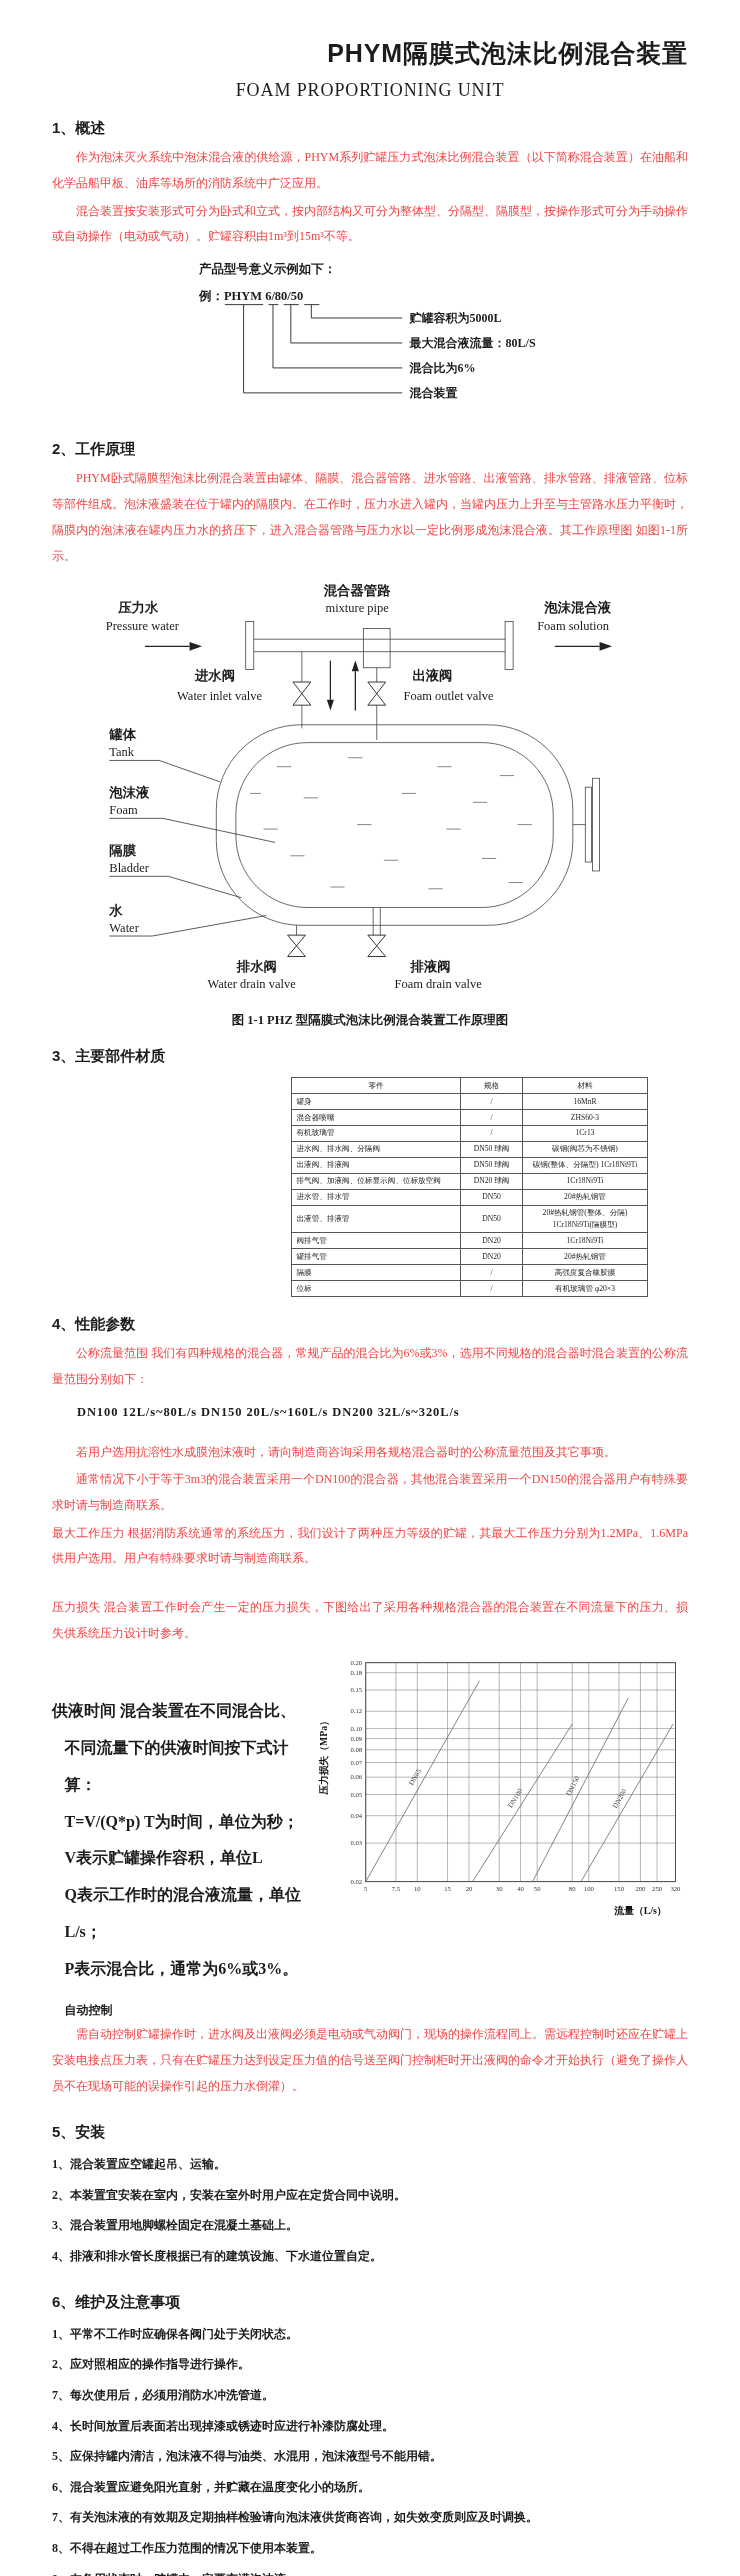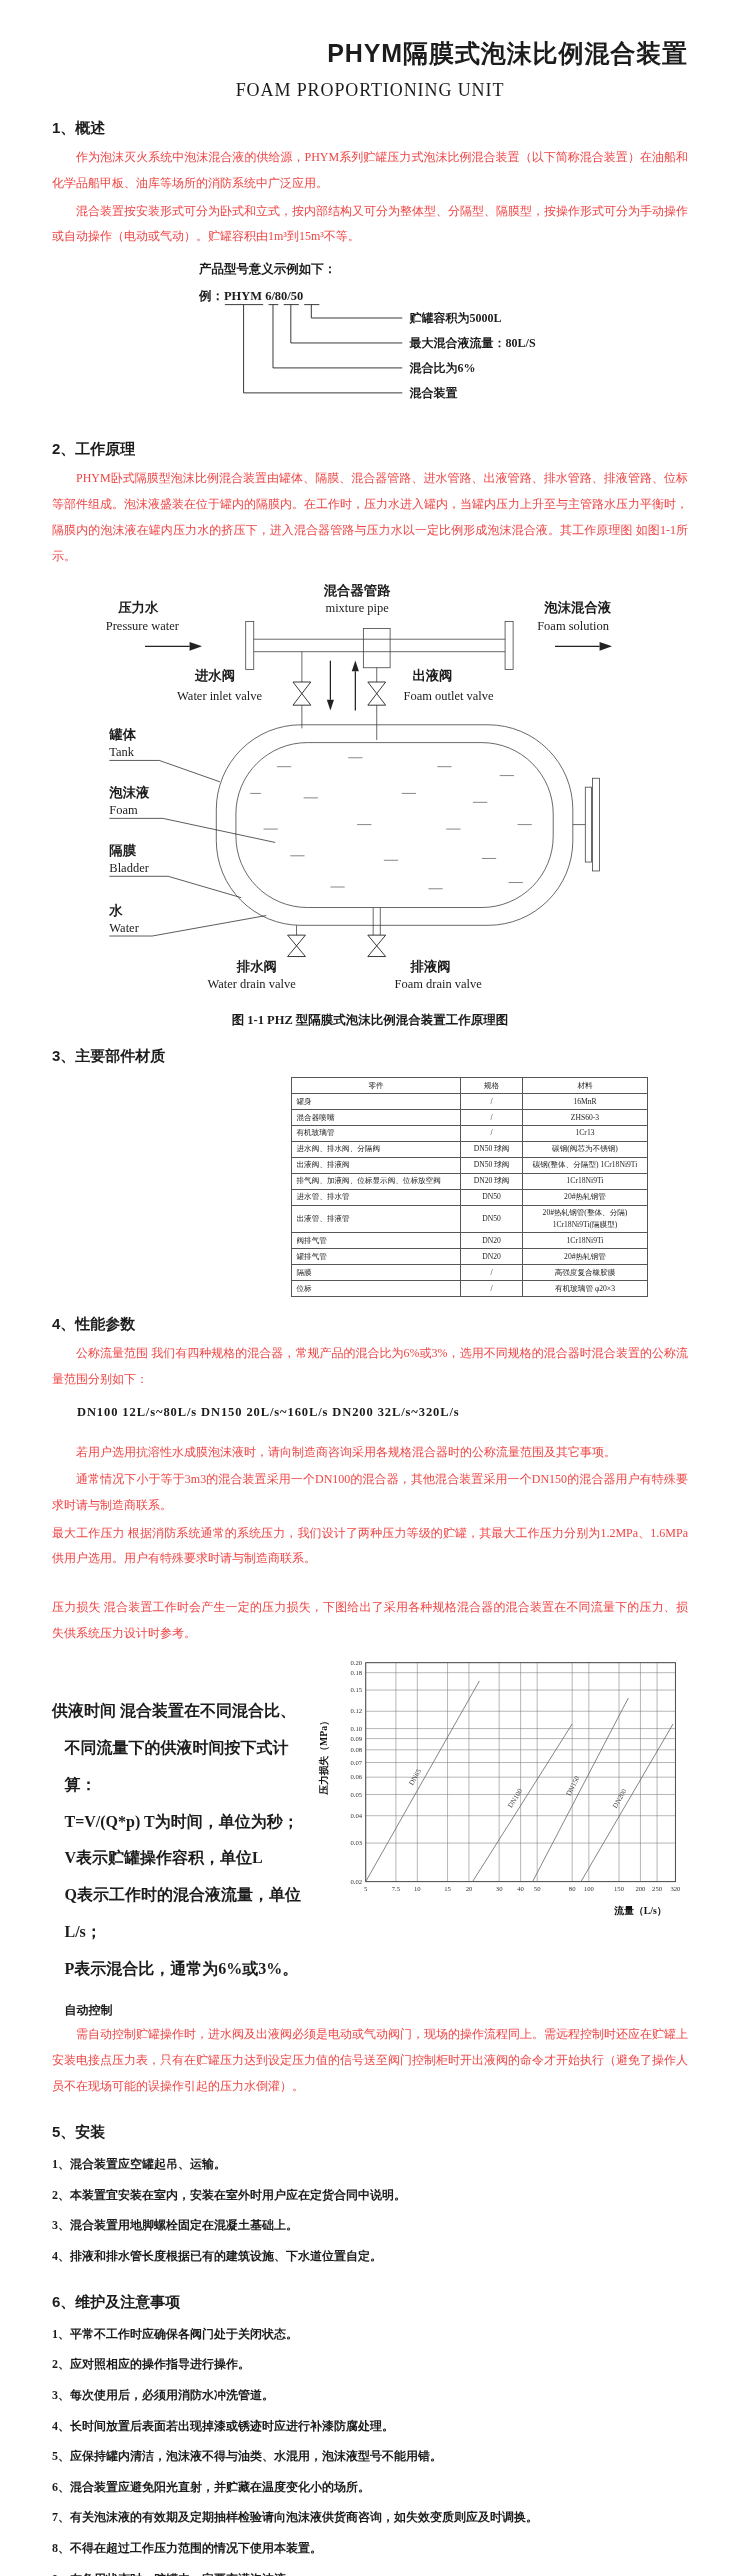--- a/index.html
+++ b/index.html
@@ -401,21 +401,21 @@
       <div class="list-item">1、混合装置应空罐起吊、运输。</div>
       <div class="list-item">2、本装置宜安装在室内，安装在室外时用户应在定货合同中说明。</div>
       <div class="list-item">3、混合装置用地脚螺栓固定在混凝土基础上。</div>
       <div class="list-item">4、排液和排水管长度根据已有的建筑设施、下水道位置自定。</div>
     </div>
 
   <div class="sec-heading" style="margin-top:21.4px;">6、维护及注意事项</div>
   <div class="num-list">
       <div class="list-item">1、平常不工作时应确保各阀门处于关闭状态。</div>
       <div class="list-item">2、应对照相应的操作指导进行操作。</div>
-      <div class="list-item">3、每次使用后，必须用消防水冲洗管道。</div>
+      <div class="list-item">7、每次使用后，必须用消防水冲洗管道。</div>
       <div class="list-item">4、长时间放置后表面若出现掉漆或锈迹时应进行补漆防腐处理。</div>
       <div class="list-item">5、应保持罐内清洁，泡沫液不得与油类、水混用，泡沫液型号不能用错。</div>
       <div class="list-item">6、混合装置应避免阳光直射，并贮藏在温度变化小的场所。</div>
       <div class="list-item">7、有关泡沫液的有效期及定期抽样检验请向泡沫液供货商咨询，如失效变质则应及时调换。</div>
       <div class="list-item">8、不得在超过工作压力范围的情况下使用本装置。</div>
       <div class="list-item">9、在备用状态时，贮罐内一定要充满泡沫液。</div>
     </div>
 
   <div class="bt-caption">表一、PHYM 系列泡沫比例混合装置外形安装尺寸（卧式）</div>
   <div class="bt-row">

